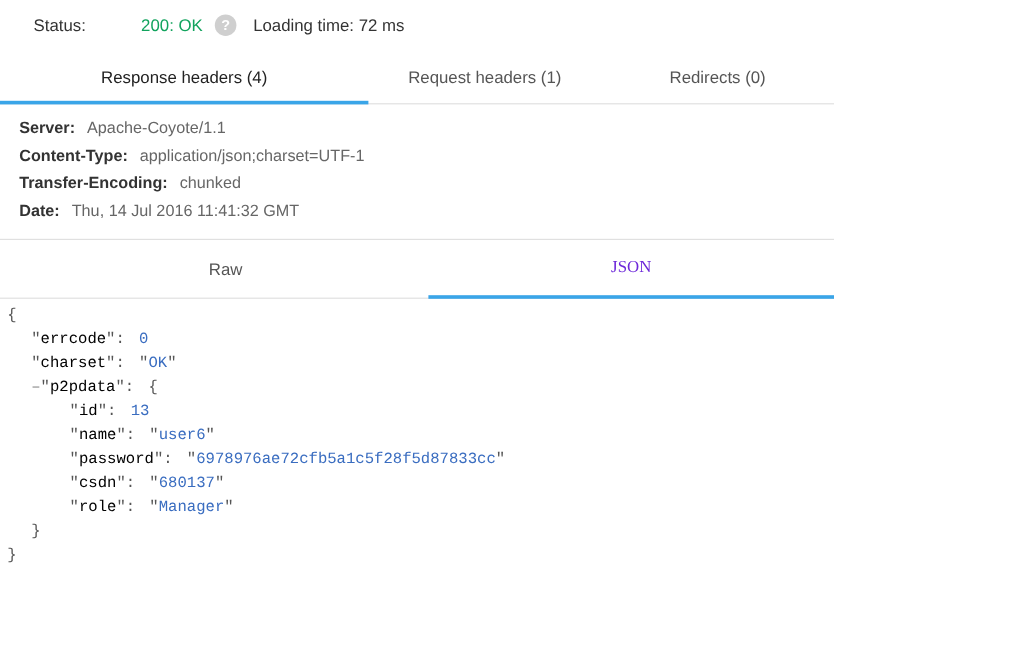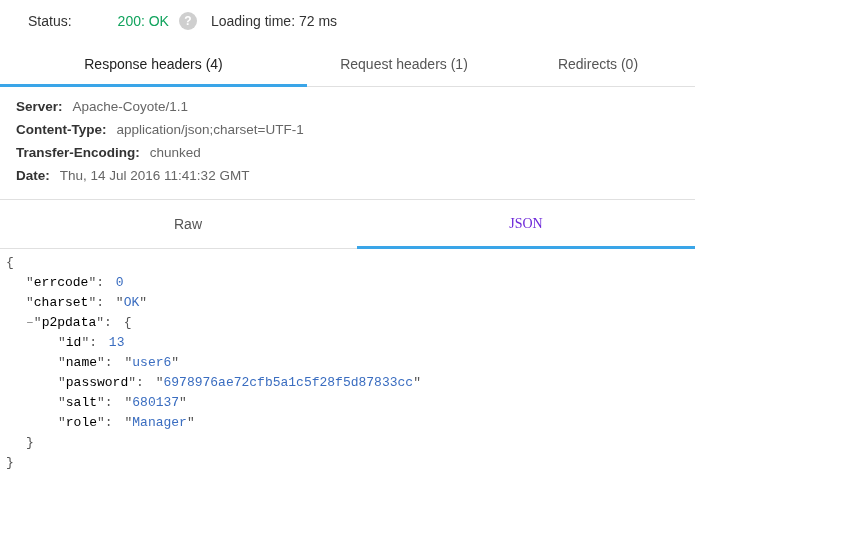--- a/index.html
+++ b/index.html
@@ -101,21 +101,21 @@
     <div class="line ind1"><span class="quote">"</span><span class="json-key">charset</span><span class="quote">"</span><span class="colon">:</span> <span class="quote">"</span><span class="json-str">OK</span><span class="quote">"</span></div>
 
     <div class="line ind1"><span class="toggle">–</span><span class="quote">"</span><span class="json-key">p2pdata</span><span class="quote">"</span><span class="colon">:</span> <span class="brace">{</span></div>
 
     <div class="line ind2"><span class="quote">"</span><span class="json-key">id</span><span class="quote">"</span><span class="colon">:</span> <span class="json-num">13</span></div>
 
     <div class="line ind2"><span class="quote">"</span><span class="json-key">name</span><span class="quote">"</span><span class="colon">:</span> <span class="quote">"</span><span class="json-str">user6</span><span class="quote">"</span></div>
 
     <div class="line ind2"><span class="quote">"</span><span class="json-key">password</span><span class="quote">"</span><span class="colon">:</span> <span class="quote">"</span><span class="json-str">6978976ae72cfb5a1c5f28f5d87833cc</span><span class="quote">"</span></div>
 
-    <div class="line ind2"><span class="quote">"</span><span class="json-key">salt</span><span class="quote">"</span><span class="colon">:</span> <span class="quote">"</span><span class="json-str">680137</span><span class="quote">"</span></div>
+    <div class="line ind2"><span class="quote">"</span><span class="json-key">csdn</span><span class="quote">"</span><span class="colon">:</span> <span class="quote">"</span><span class="json-str">680137</span><span class="quote">"</span></div>
 
     <div class="line ind2"><span class="quote">"</span><span class="json-key">role</span><span class="quote">"</span><span class="colon">:</span> <span class="quote">"</span><span class="json-str">Manager</span><span class="quote">"</span></div>
 
     <div class="line ind1"><span class="brace">}</span></div>
 
     <div class="line"><span class="brace">}</span></div>
   </div>
 
 </div>
 

